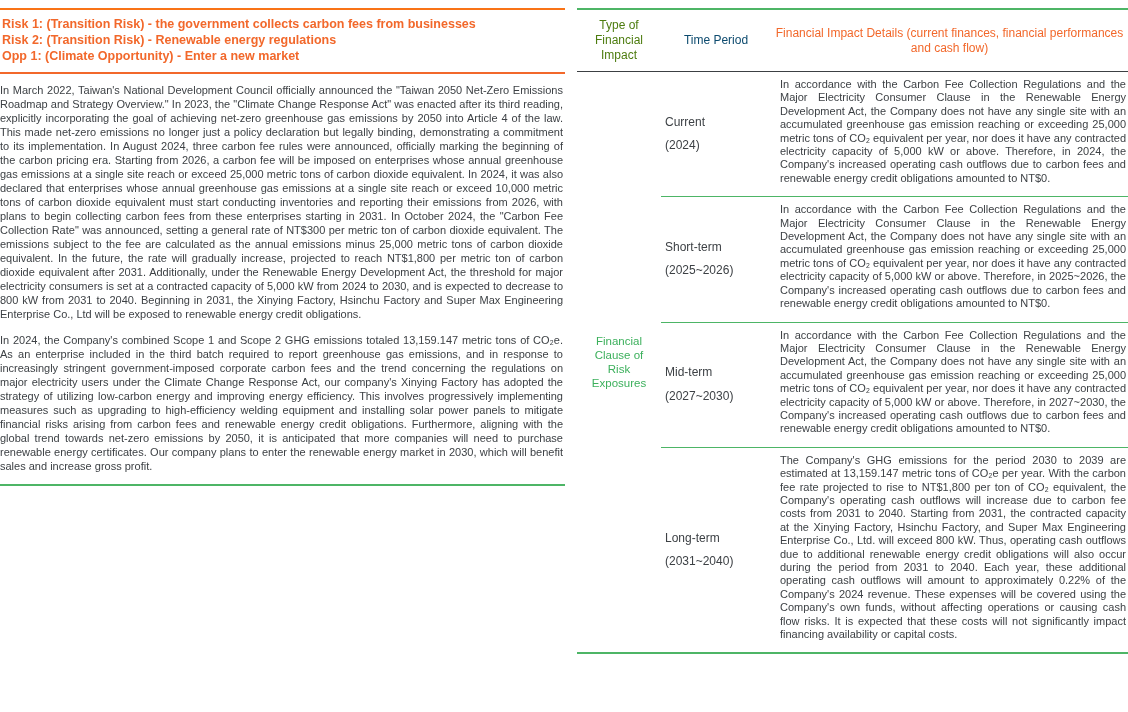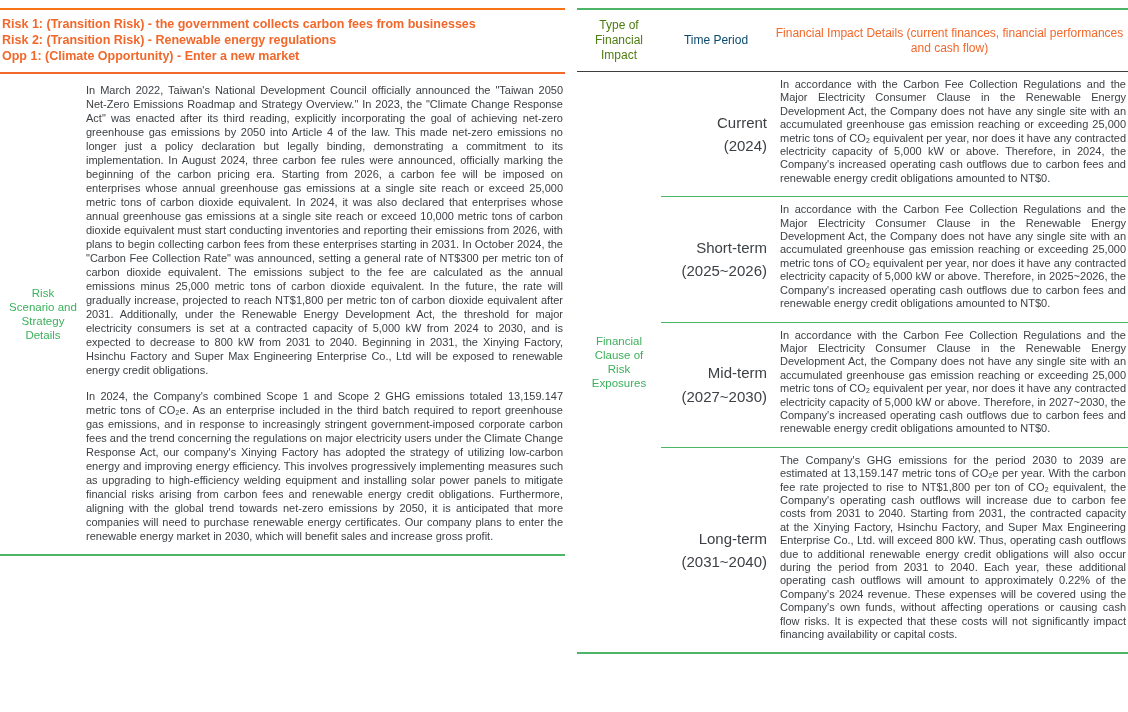--- a/index.html
+++ b/index.html
@@ -48,22 +48,22 @@
     padding: 8px 4px; font-size: 12px; line-height: 15px;
   }
   th.col-type   { color: #4d7c0f; width: 84px; }
   th.col-time   { color: #0c4a6e; width: 110px; }
   th.col-detail { color: #f2682b; }
   td.row-label {
     color: #3cb05c; text-align: center; vertical-align: middle;
     font-size: 11.5px; line-height: 14px; padding: 0 6px; width: 84px;
   }
   td.time-cell {
-    text-align: right; vertical-align: middle;
-    font-size: 15px; line-height: 13.4px; width: 110px; padding: 4px;
+    text-align: left; vertical-align: middle;
+    font-size: 12px; line-height: 13.4px; width: 110px; padding: 4px;
   }
   td.time-cell .years { margin-top: 10px; }
   td.details-cell {
     vertical-align: top; text-align: justify;
     font-size: 11px; line-height: 13.4px;
     padding: 6px 2px 11px 9px;
   }
   tbody tr + tr td.time-cell,
   tbody tr + tr td.details-cell { border-top: 1.5px solid #4db566; }
 </style>
@@ -73,21 +73,20 @@
 <div class="page">
 
   <div class="left-panel">
     <div class="left-inner">
       <div class="header-block">
         <div class="header-line">Risk 1: (Transition Risk) - the government collects carbon fees from businesses</div>
         <div class="header-line">Risk 2: (Transition Risk) - Renewable energy regulations</div>
         <div class="header-line">Opp 1: (Climate Opportunity) - Enter a new market</div>
       </div>
       <div class="scenario-table">
-        <div class="scenario-label">Risk Scenario and Strategy Details</div>
         <div class="scenario-body">
           <p>In March 2022, Taiwan's National Development Council officially announced the "Taiwan 2050 Net-Zero Emissions Roadmap and Strategy Overview." In 2023, the "Climate Change Response Act" was enacted after its third reading, explicitly incorporating the goal of achieving net-zero greenhouse gas emissions by 2050 into Article 4 of the law. This made net-zero emissions no longer just a policy declaration but legally binding, demonstrating a commitment to its implementation. In August 2024, three carbon fee rules were announced, officially marking the beginning of the carbon pricing era. Starting from 2026, a carbon fee will be imposed on enterprises whose annual greenhouse gas emissions at a single site reach or exceed 25,000 metric tons of carbon dioxide equivalent. In 2024, it was also declared that enterprises whose annual greenhouse gas emissions at a single site reach or exceed 10,000 metric tons of carbon dioxide equivalent must start conducting inventories and reporting their emissions from 2026, with plans to begin collecting carbon fees from these enterprises starting in 2031. In October 2024, the "Carbon Fee Collection Rate" was announced, setting a general rate of NT$300 per metric ton of carbon dioxide equivalent. The emissions subject to the fee are calculated as the annual emissions minus 25,000 metric tons of carbon dioxide equivalent. In the future, the rate will gradually increase, projected to reach NT$1,800 per metric ton of carbon dioxide equivalent after 2031. Additionally, under the Renewable Energy Development Act, the threshold for major electricity consumers is set at a contracted capacity of 5,000 kW from 2024 to 2030, and is expected to decrease to 800 kW from 2031 to 2040. Beginning in 2031, the Xinying Factory, Hsinchu Factory and Super Max Engineering Enterprise Co., Ltd will be exposed to renewable energy credit obligations.</p>
           <p>In 2024, the Company's combined Scope 1 and Scope 2 GHG emissions totaled 13,159.147 metric tons of CO₂e. As an enterprise included in the third batch required to report greenhouse gas emissions, and in response to increasingly stringent government-imposed corporate carbon fees and the trend concerning the regulations on major electricity users under the Climate Change Response Act, our company's Xinying Factory has adopted the strategy of utilizing low-carbon energy and improving energy efficiency. This involves progressively implementing measures such as upgrading to high-efficiency welding equipment and installing solar power panels to mitigate financial risks arising from carbon fees and renewable energy credit obligations. Furthermore, aligning with the global trend towards net-zero emissions by 2050, it is anticipated that more companies will need to purchase renewable energy certificates. Our company plans to enter the renewable energy market in 2030, which will benefit sales and increase gross profit.</p>
         </div>
       </div>
     </div>
   </div>
 
   <div class="right-panel">
     <table class="fin-table">

